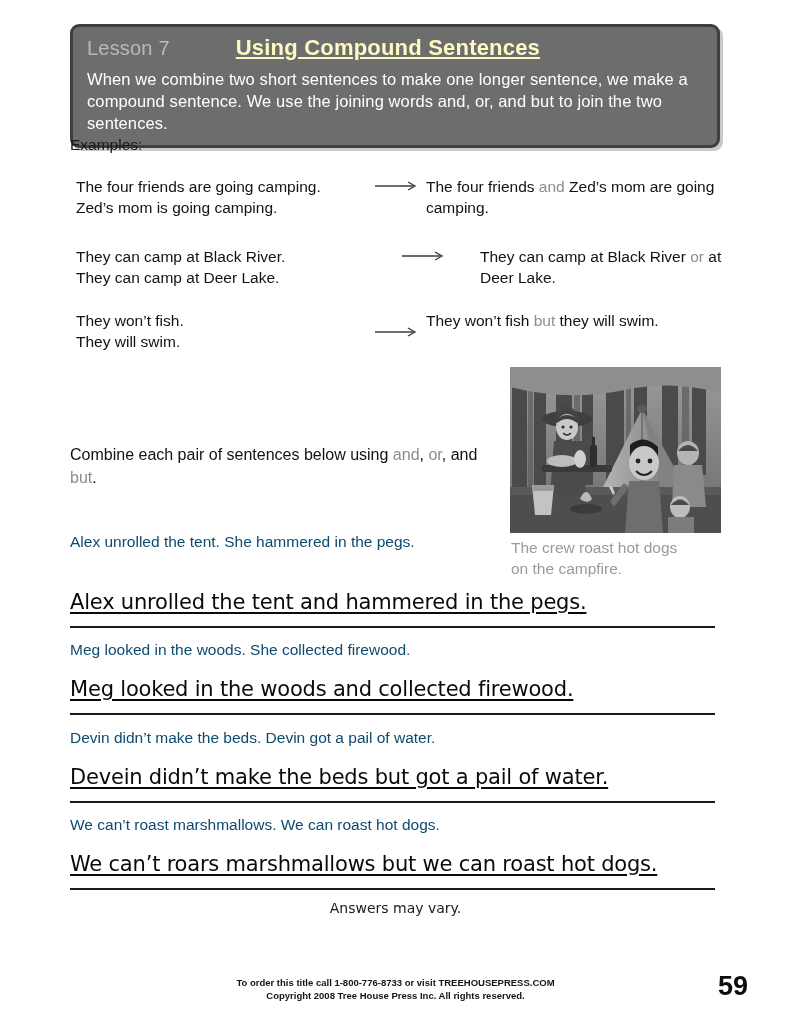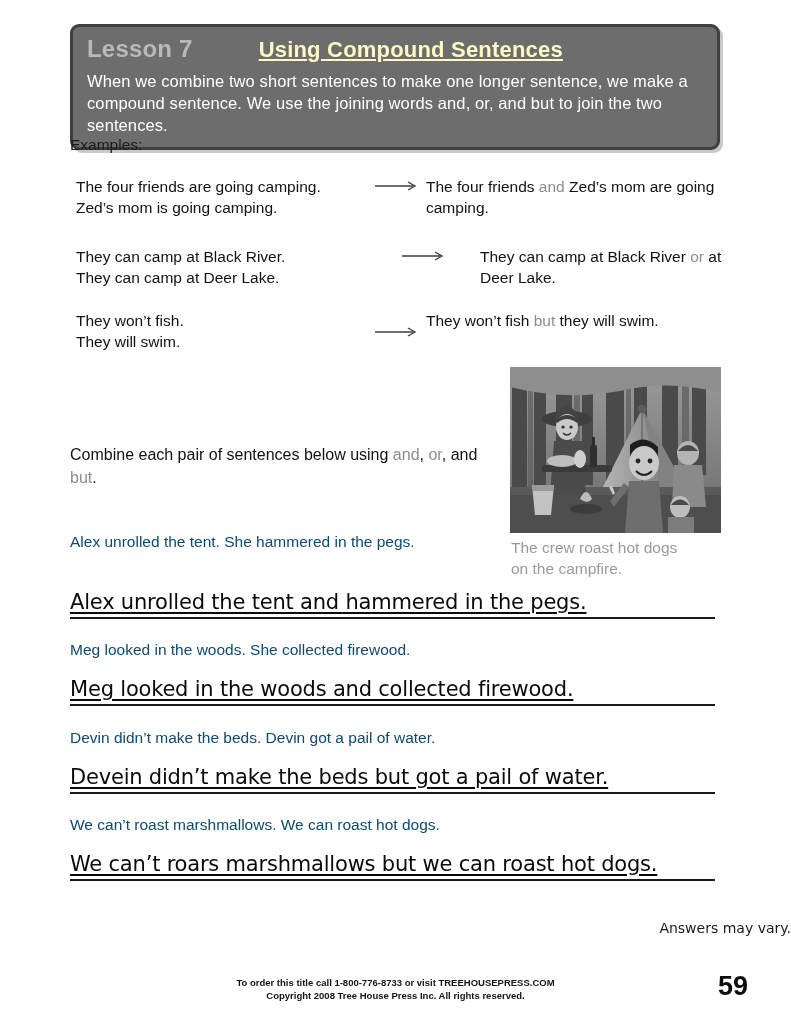--- a/index.html
+++ b/index.html
@@ -28,22 +28,22 @@
     border-radius: 9px;
     box-shadow: 3px 3px 0 #c9c9c9;
     padding: 8px 12px 10px 14px;
   }
   .lesson-titlerow {
     display: flex;
     align-items: baseline;
     margin-bottom: 2px;
   }
   .lesson-num {
-    font-size: 24px;
-    font-weight: bold;
+    font-size: 20px;
+    font-weight: normal;
     color: #b9b9b9;
     letter-spacing: .2px;
   }
   .lesson-title {
     font-size: 22px;
     font-weight: bold;
     color: #fef9c3;
     margin-left: 66px;
     letter-spacing: .2px;
     text-decoration: underline;
@@ -130,33 +130,33 @@
     color: #0c4a6e;
   }
   .answer {
     position: absolute;
     left: 70px;
     width: 645px;
     font-family: "DejaVu Sans", sans-serif;
     font-size: 21px;
     color: #0a0a0a;
     border-bottom: 2px solid #1a1a1a;
-    padding-bottom: 3px;
+    padding-bottom: 12px;
     white-space: nowrap;
     letter-spacing: -0.2px;
   }
   .answer span { text-decoration: underline; text-underline-offset: 3px; }
 
   
   .answers-vary {
     position: absolute;
     left: 0;
-    top: 920px;
+    top: 900px;
     width: 791px;
-    text-align: right;
+    text-align: center;
     font-family: "DejaVu Sans", sans-serif;
     font-size: 14px;
     color: #1a1a1a;
   }
   .footer-lines {
     position: absolute;
     left: 0;
     top: 977px;
     width: 791px;
     text-align: center;

